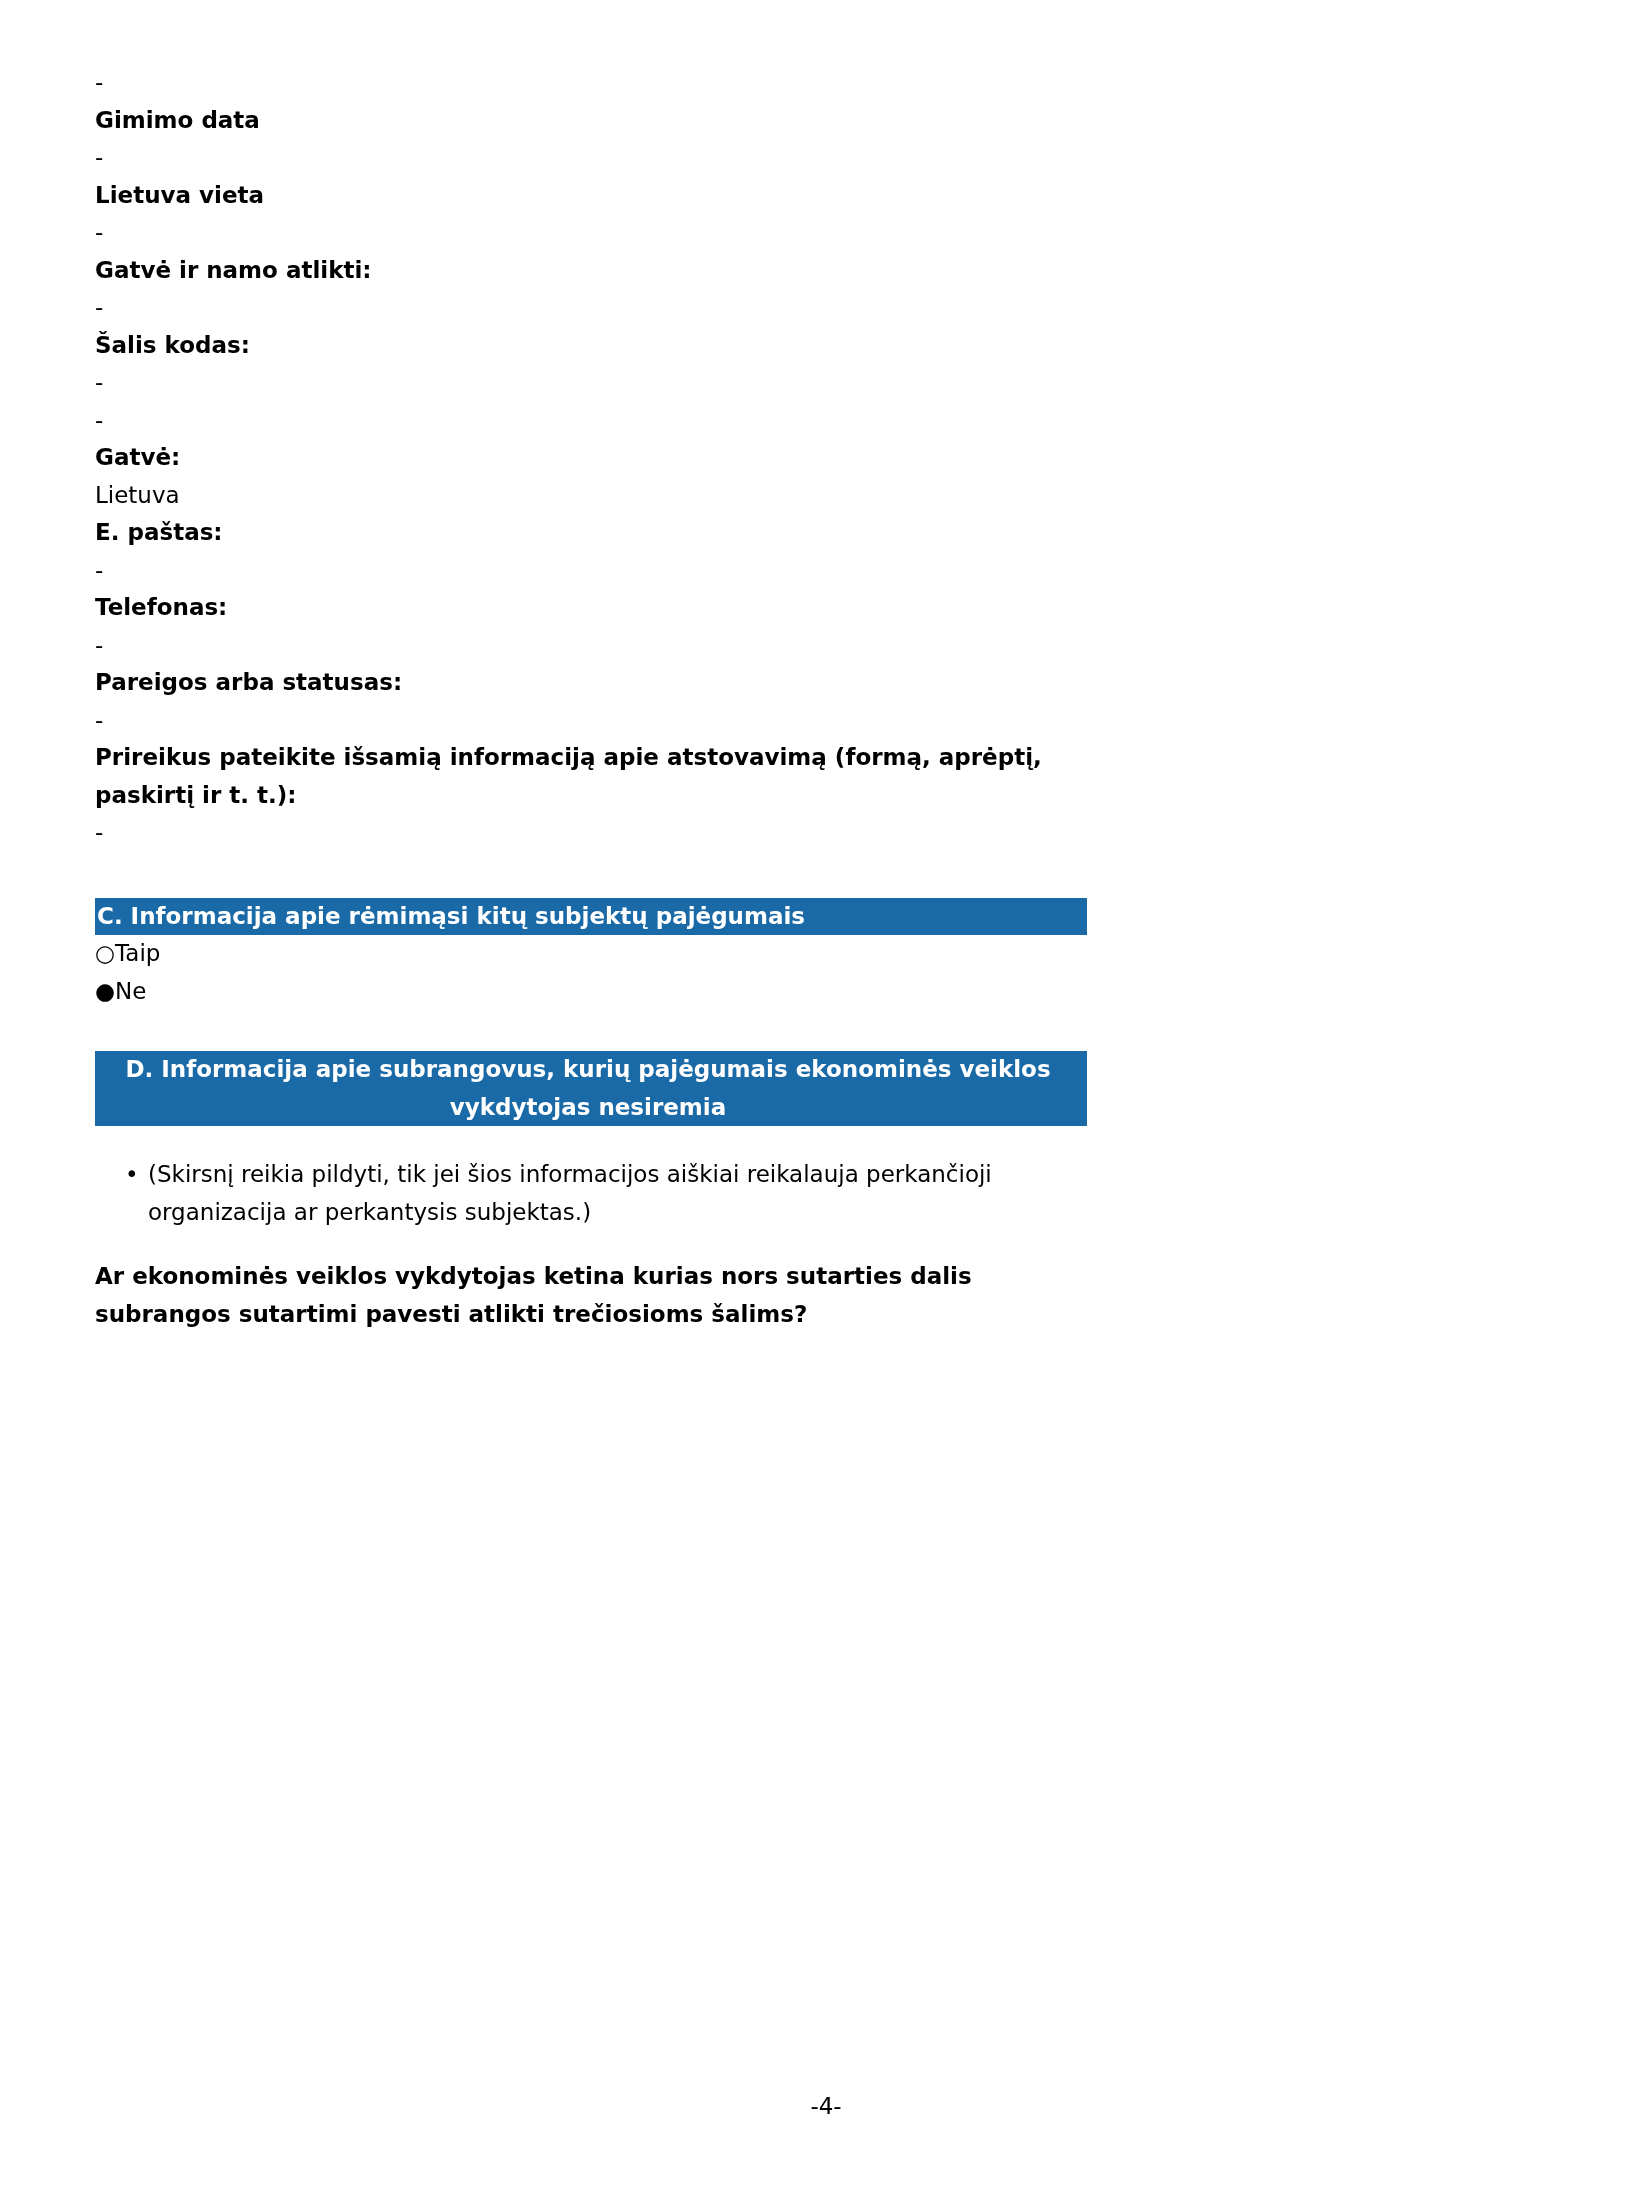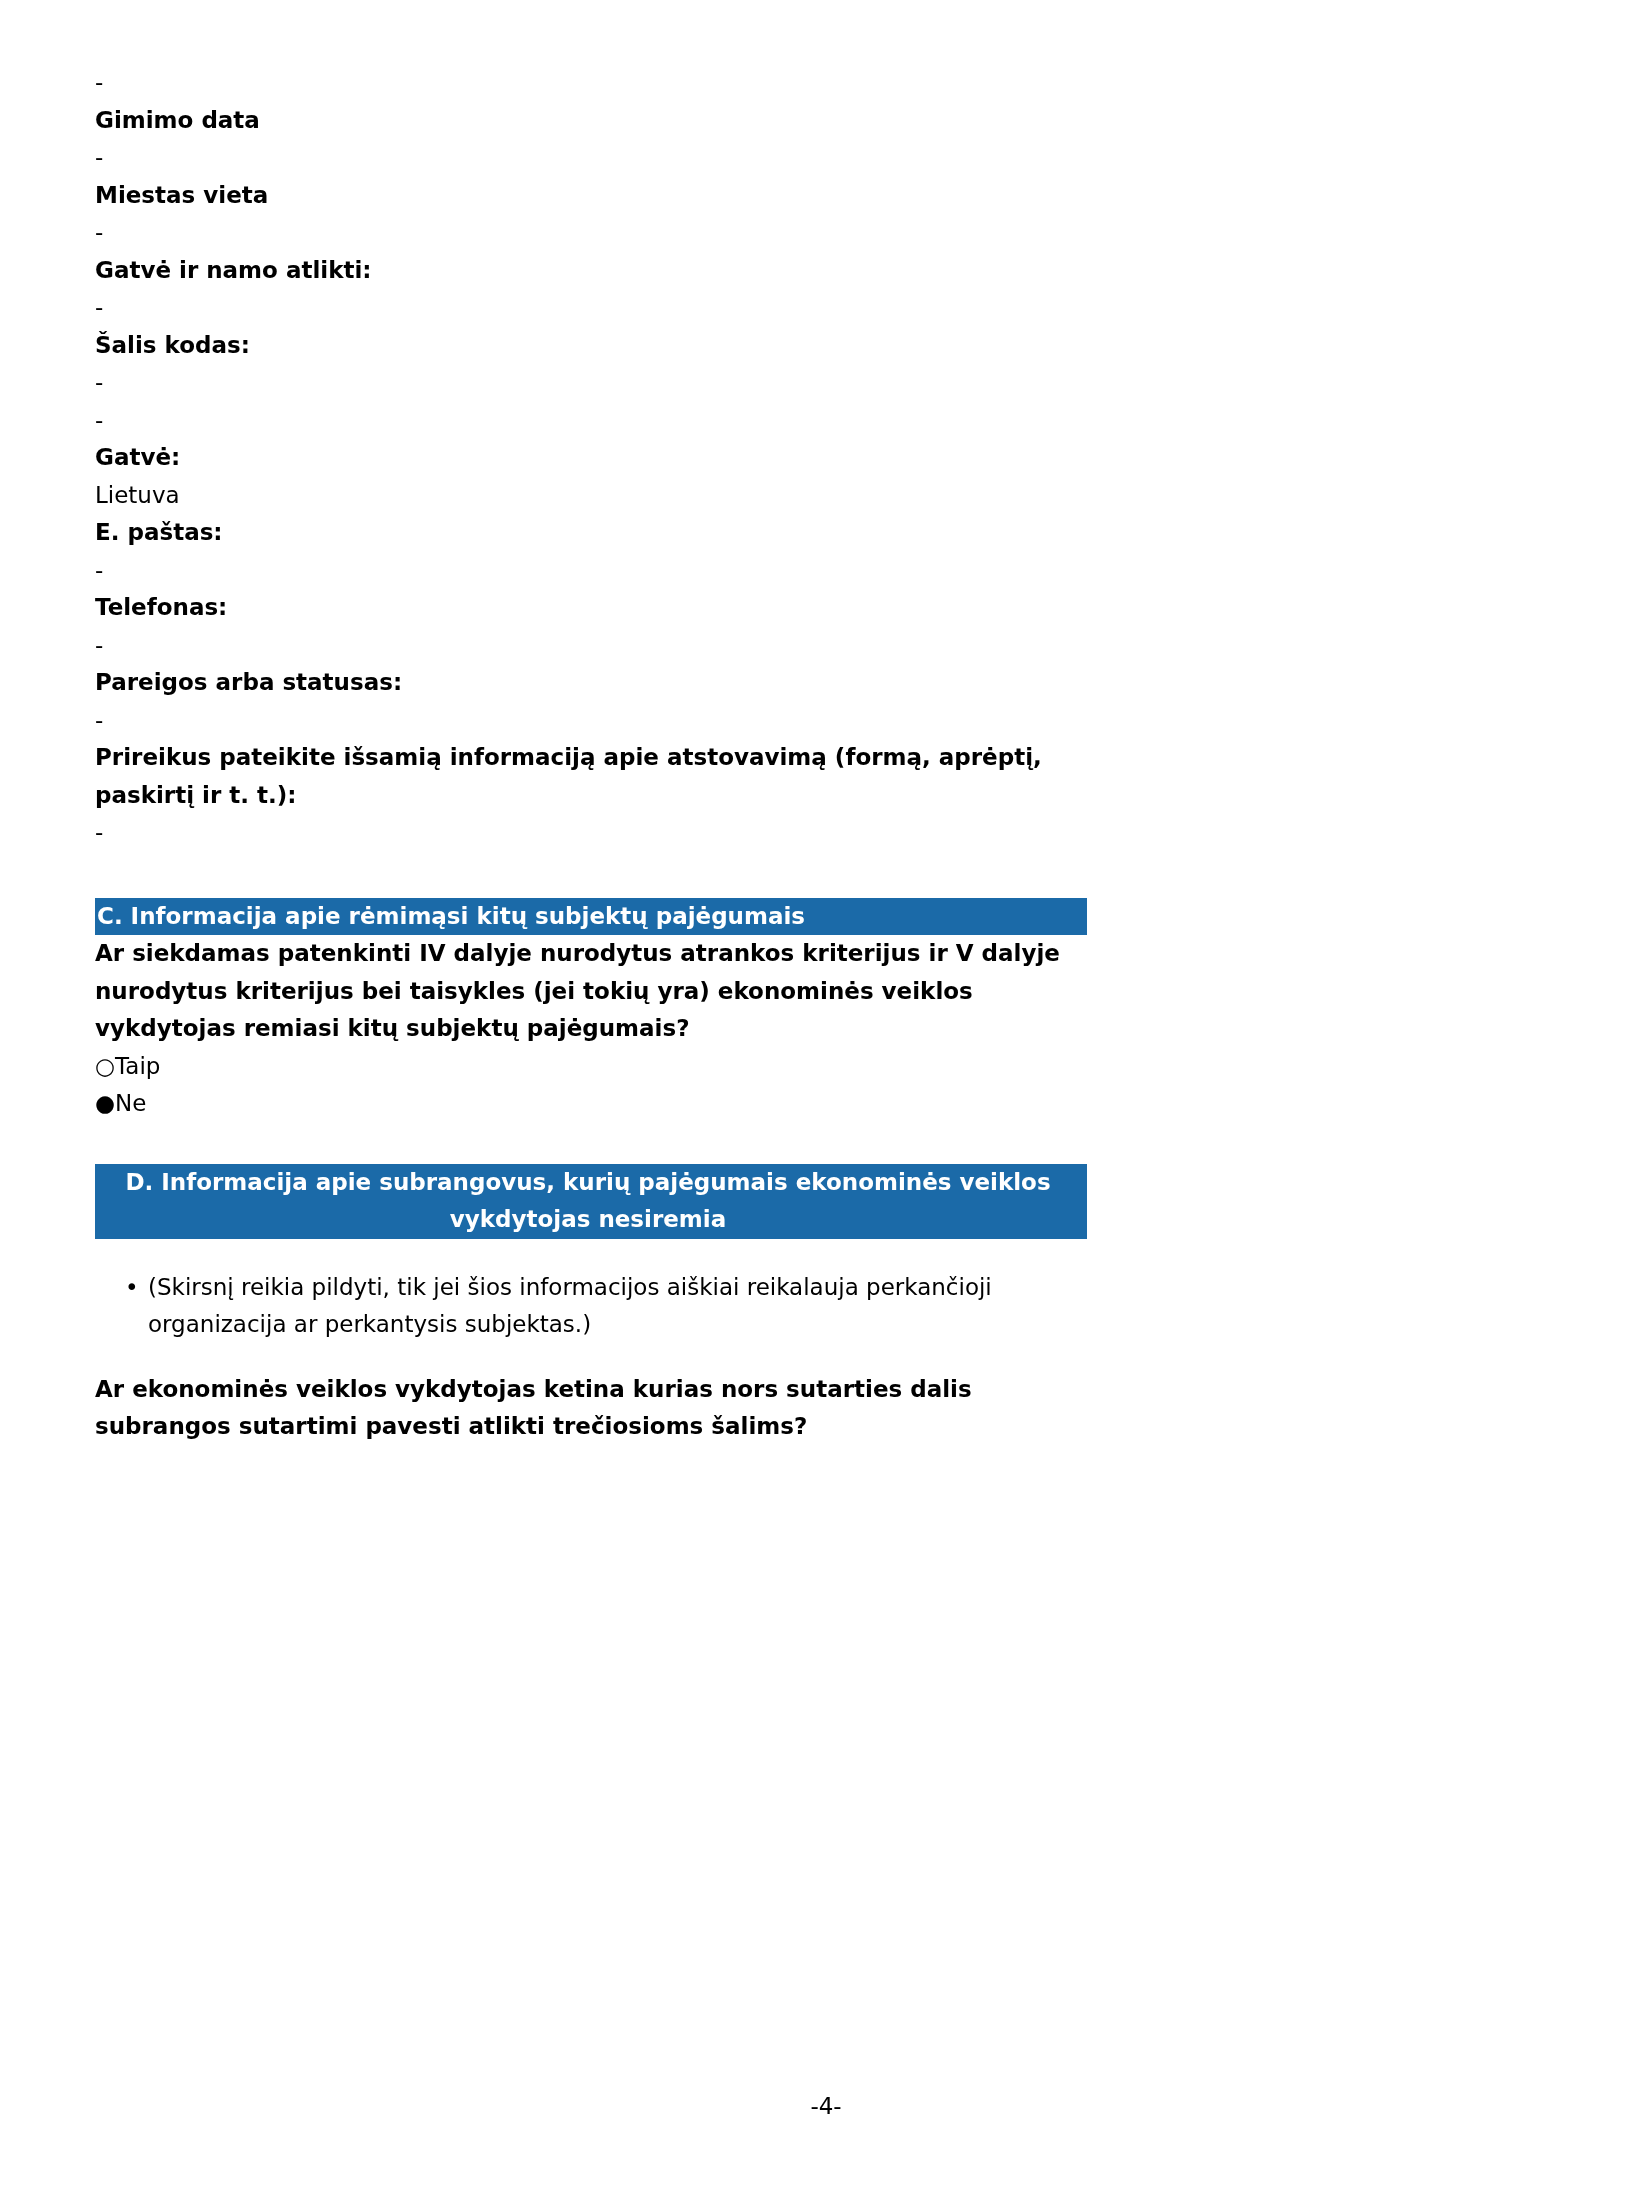--- a/index.html
+++ b/index.html
@@ -74,41 +74,40 @@
   }
 </style>
 </head>
 <body>
 
 <div class="content">
 
   <div class="line value">-</div>
   <div class="line label">Gimimo data</div>
   <div class="line value">-</div>
-  <div class="line label">Miestas vieta</div>
+  <div class="line label">Lietuva vieta</div>
   <div class="line value">-</div>
   <div class="line label">Gatvė ir namo atlikti:</div>
   <div class="line value">-</div>
   <div class="line label">Šalis kodas:</div>
   <div class="line value">-</div>
   <div class="line value">-</div>
   <div class="line label">Gatvė:</div>
   <div class="line value">Lietuva</div>
   <div class="line label">E. paštas:</div>
   <div class="line value">-</div>
   <div class="line label">Telefonas:</div>
   <div class="line value">-</div>
   <div class="line label">Pareigos arba statusas:</div>
   <div class="line value">-</div>
   <div class="line label">Prireikus pateikite išsamią informaciją apie atstovavimą (formą, aprėptį, paskirtį ir t. t.):</div>
   <div class="line value">-</div>
 
   <div class="sec-header sec-header-c" style="background: rgb(27, 106, 168); color: rgb(255, 255, 255);">C. Informacija apie rėmimąsi kitų subjektų pajėgumais</div>
 
-  <div class="question">Ar siekdamas patenkinti IV dalyje nurodytus atrankos kriterijus ir V dalyje nurodytus kriterijus bei taisykles (jei tokių yra) ekonominės veiklos vykdytojas remiasi kitų subjektų pajėgumais?</div>
 
   <div class="radio-row">
     <span class="radio-icon">○</span><span>Taip</span>
   </div>
   <div class="radio-row">
     <span class="radio-icon">●</span><span>Ne</span>
   </div>
 
   <div class="sec-header sec-header-d" style="background: rgb(27, 106, 168); color: rgb(255, 255, 255); text-align: center;">D. Informacija apie subrangovus, kurių pajėgumais ekonominės veiklos vykdytojas nesiremia</div>
 

